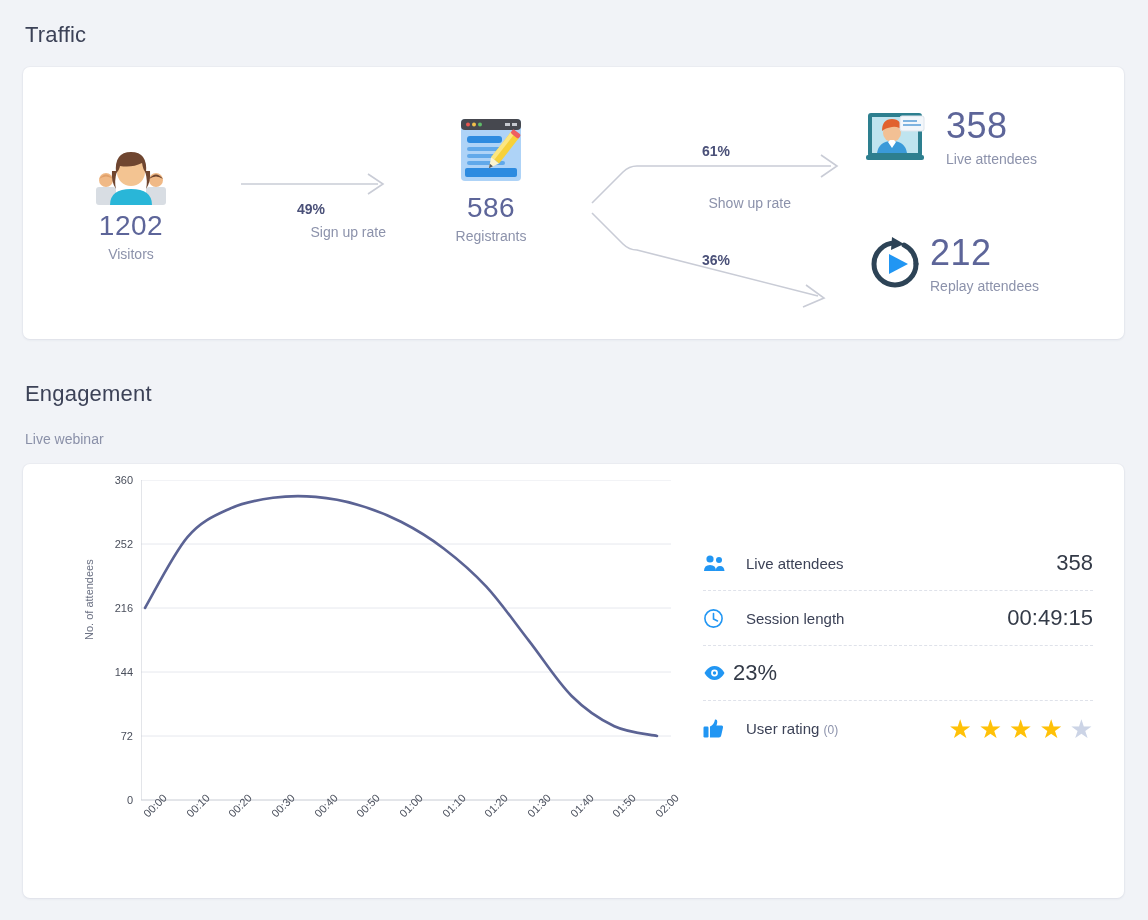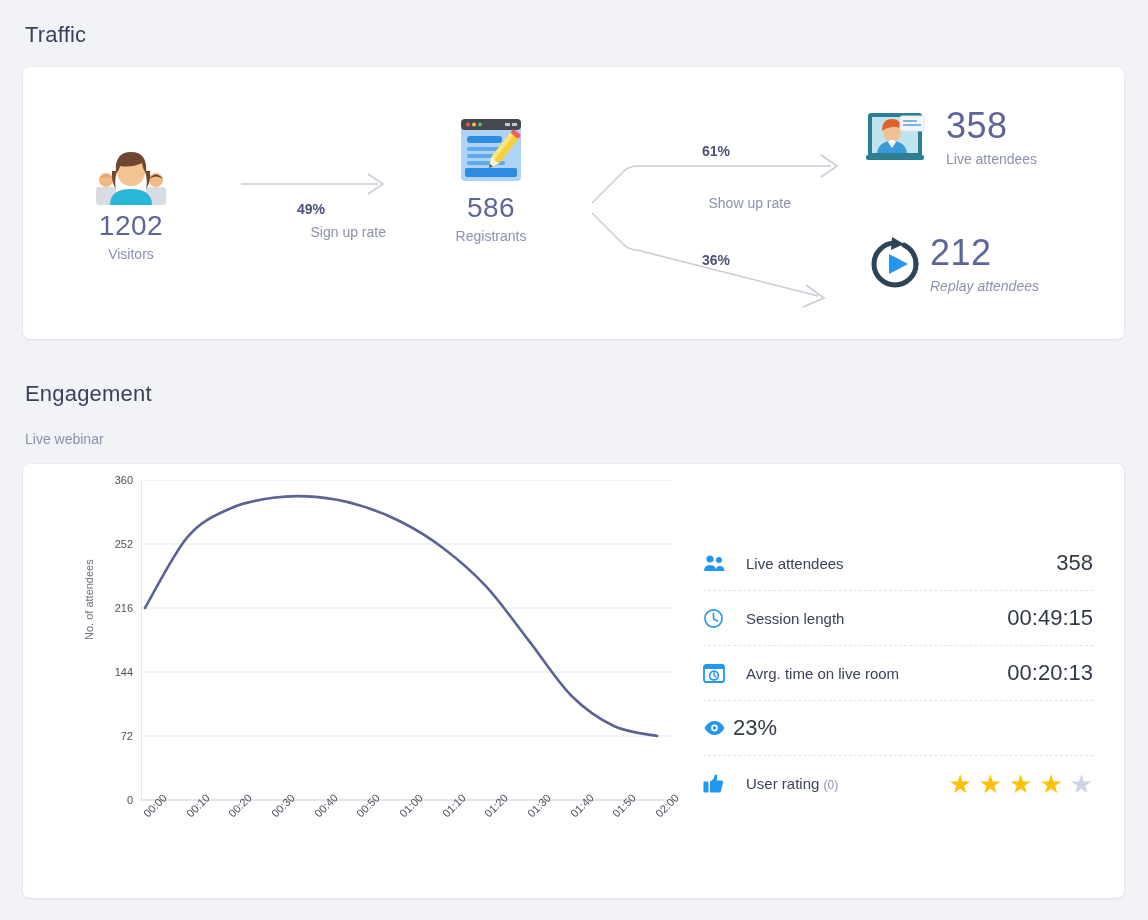--- a/index.html
+++ b/index.html
@@ -266,21 +266,21 @@
       <div class="metric metric-inline" style="left:843px; top:167px; width:250px;">
         <div style="display:flex; align-items:center; gap:6px;">
           <svg width="58" height="58" viewBox="0 0 58 58">
             <path d="M29 8 a21 21 0 1 0 21 21" fill="none" stroke="#2d4356" stroke-width="5" stroke-linecap="round"></path>
             <path d="M50 29 a21 21 0 0 0 -12 -19" fill="none" stroke="#2d4356" stroke-width="5" stroke-linecap="round"></path>
             <polygon points="26,2 38,9 25,15" fill="#2d4356"></polygon>
             <polygon points="23,19 42,29 23,39" fill="#2196f3"></polygon>
           </svg>
           <div>
             <div class="num">212</div>
-            <div class="lbl" style="text-align:left;font-style:italic;">Replay attendees</div>
+            <div class="lbl" style="text-align:left;">Replay attendees</div>
           </div>
         </div>
       </div>
 
     </div>
   </div>
 
   <div class="section-title" id="engagement-title">Engagement</div>
   <div class="section-sub" id="engagement-sub">Live webinar</div>
 
@@ -341,32 +341,20 @@
             <svg width="21" height="21" viewBox="0 0 21 21">
               <circle cx="10.5" cy="10.5" r="8.6" fill="none" stroke="#2196f3" stroke-width="1.6"></circle>
               <path d="M10.5 5.5 V11 L14.5 13" fill="none" stroke="#2196f3" stroke-width="1.6" stroke-linecap="round"></path>
             </svg>
           </div>
           <div class="stat-label">Session length</div>
           <div class="stat-value">00:49:15</div>
         </div>
         <div class="stat-row">
           <div class="stat-icon">
-            <svg width="22" height="21" viewBox="0 0 22 21">
-              <rect x="1" y="2" width="20" height="17" rx="2" fill="none" stroke="#2196f3" stroke-width="1.8"></rect>
-              <rect x="1" y="2" width="20" height="4" fill="#2196f3"></rect>
-              <circle cx="11" cy="12.5" r="4.4" fill="none" stroke="#2196f3" stroke-width="1.6"></circle>
-              <path d="M11 9.6 V12.5 L13 14" fill="none" stroke="#2196f3" stroke-width="1.4" stroke-linecap="round"></path>
-            </svg>
-          </div>
-          <div class="stat-label">Avrg. time on live room</div>
-          <div class="stat-value">00:20:13</div>
-        </div>
-        <div class="stat-row">
-          <div class="stat-icon">
             <svg width="23" height="16" viewBox="0 0 23 16">
               <path d="M11.5 1 C5 1 1.5 8 1.5 8 C1.5 8 5 15 11.5 15 C18 15 21.5 8 21.5 8 C21.5 8 18 1 11.5 1z" fill="#2196f3"></path>
               <circle cx="11.5" cy="8" r="3.4" fill="#ffffff"></circle>
               <circle cx="11.5" cy="8" r="1.7" fill="#2196f3"></circle>
             </svg>
           </div>
           <div class="stat-value">23%</div>
         </div>
         <div class="stat-row">
           <div class="stat-icon">

